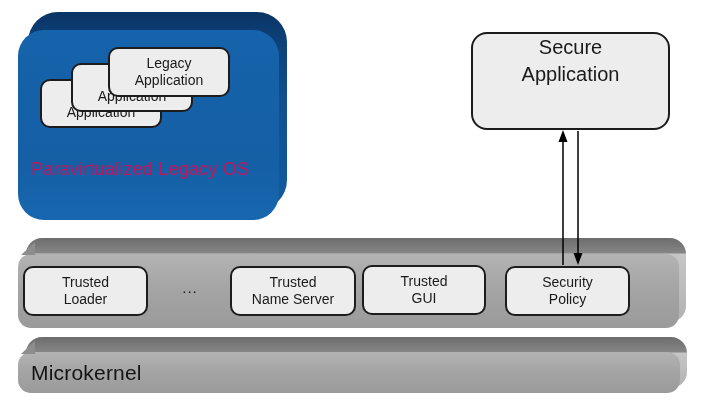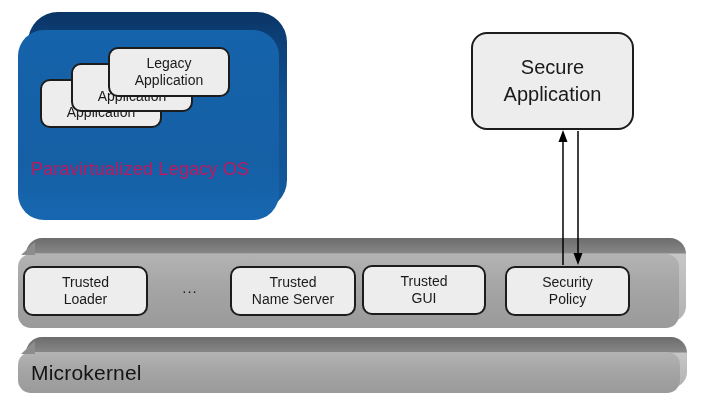--- a/index.html
+++ b/index.html
@@ -94,27 +94,26 @@
     position: absolute;
     left: 170px; top: 279px; width: 40px;
     text-align: center;
     font-size: 15px;
     color: #1a1a1a;
     letter-spacing: 1px;
   }
   
   .box-secure-app {
     position: absolute;
-    left: 471px; top: 32px; width: 163px; height: 98px;
+    left: 471px; top: 32px; width: 199px; height: 98px;
     background: #ededed;
     border: 2px solid #1c1c1c;
     border-radius: 16px;
     box-sizing: border-box;
     display: flex;
-    align-items: center;
     justify-content: center;
     text-align: center;
     font-size: 20px;
     line-height: 1.35;
     color: #1a1a1a;
     white-space: pre-line;
   }
   
   .legacy-os-label {
     position: absolute;

